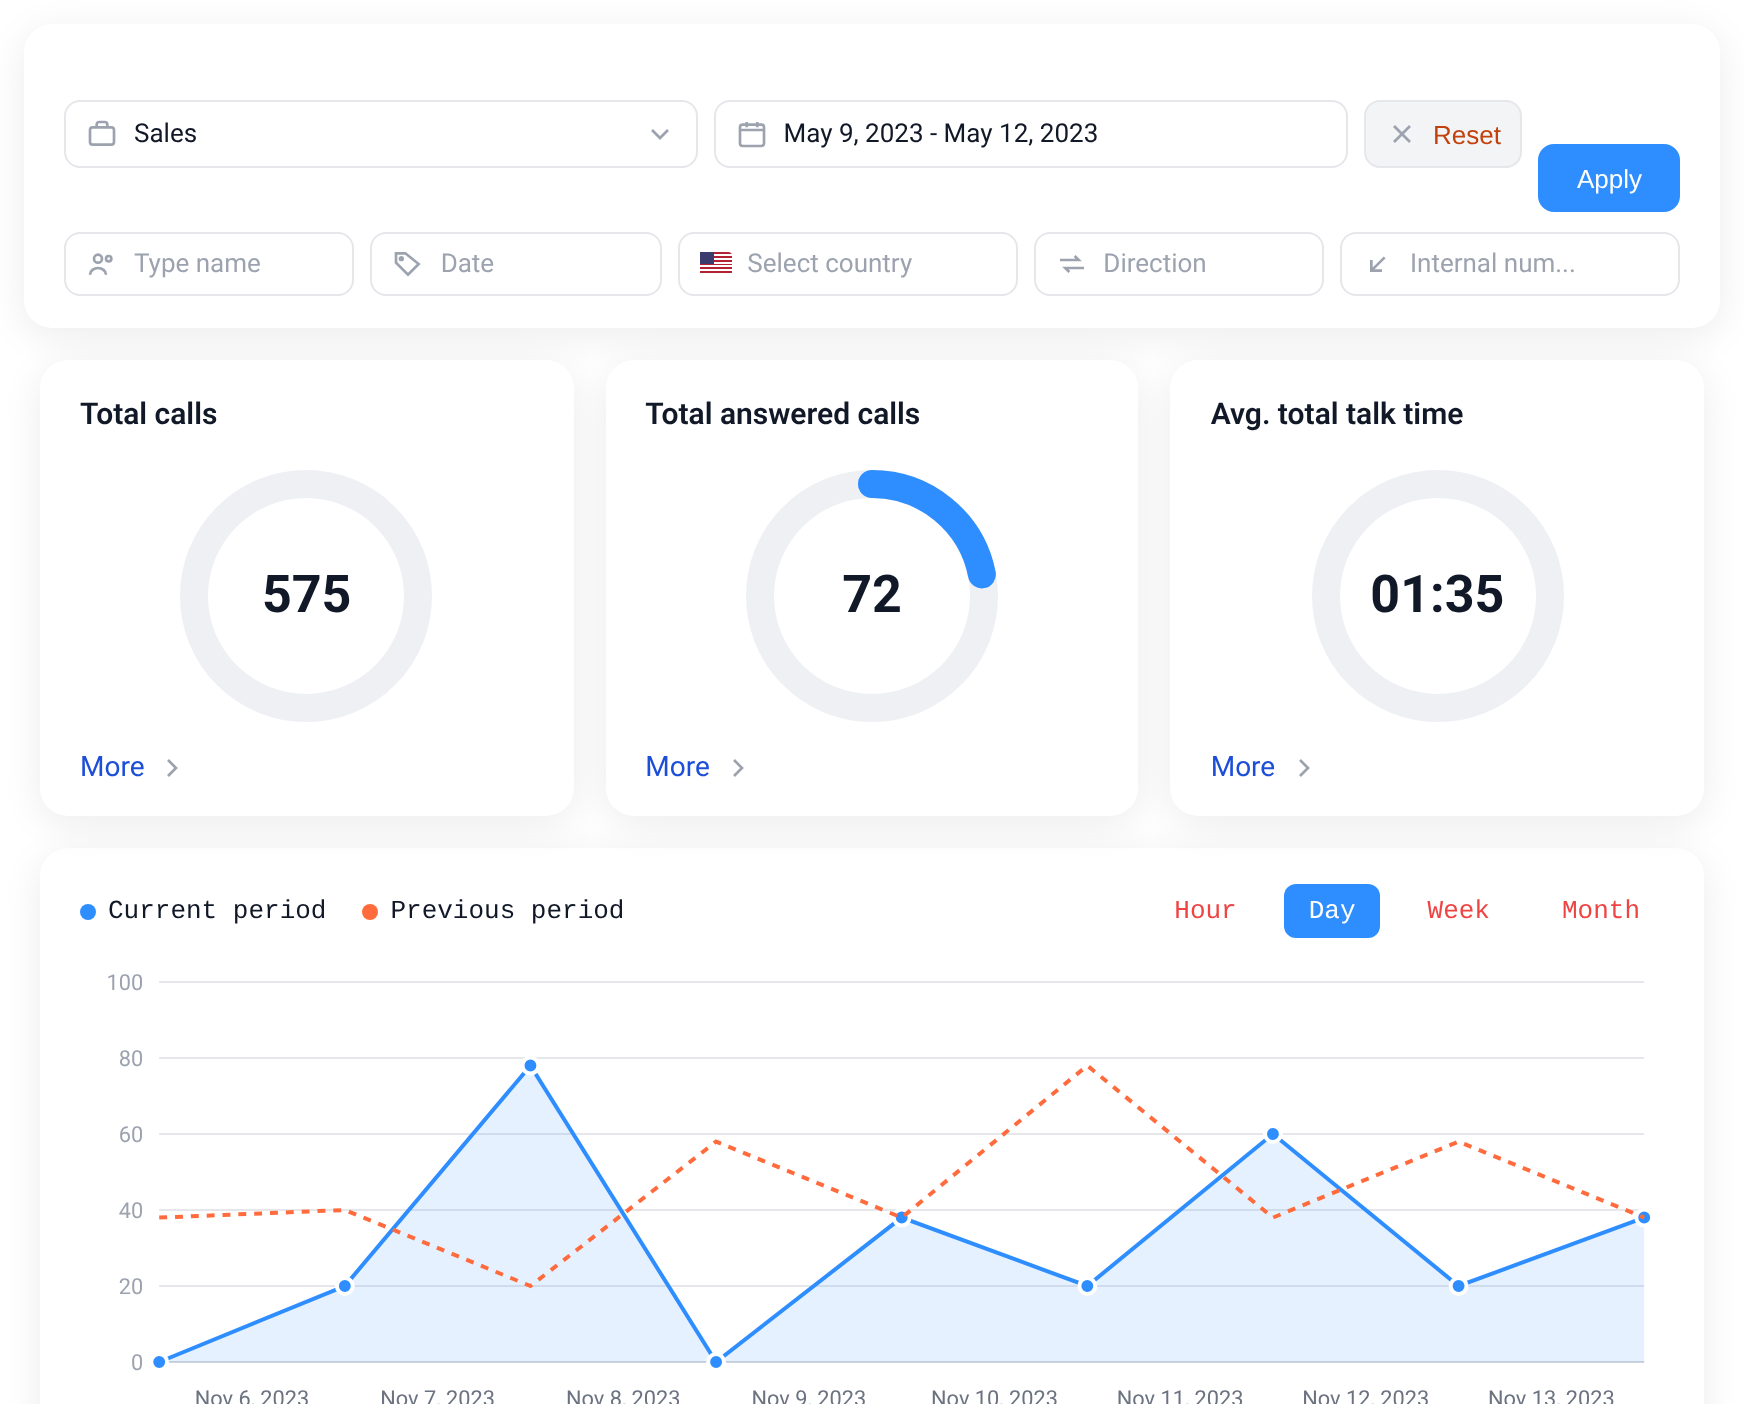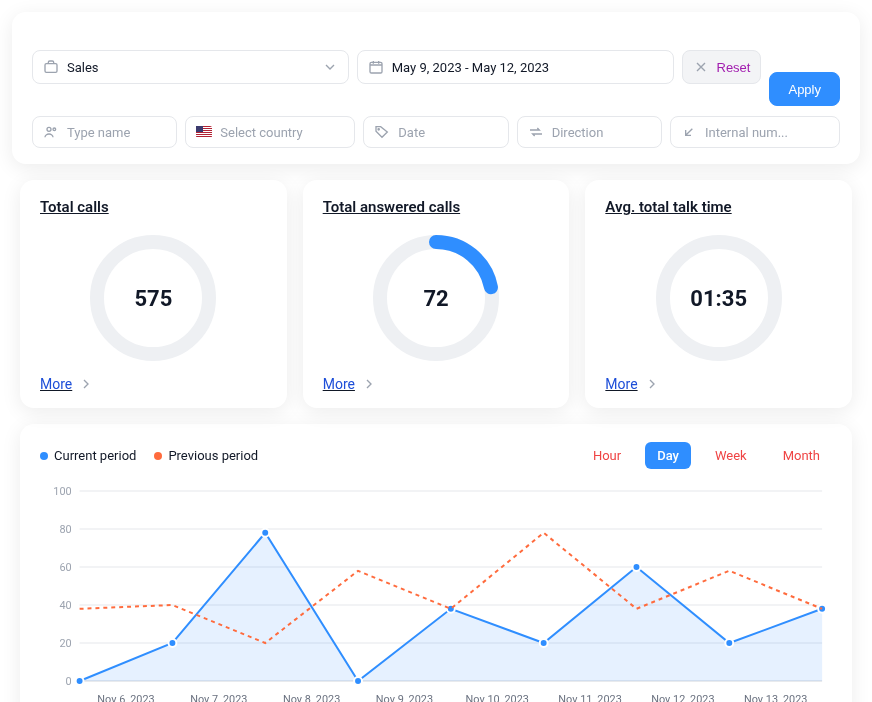--- a/index.html
+++ b/index.html
@@ -31,56 +31,55 @@
   background: #fff;
   padding: 6px 10px;
   height: 34px;
   font-size: 13px;
   color: #111827;
 }
 .field.grow { flex: 1; }
 .field .chev { margin-left: auto; color: #9CA3AF; }
 .icon { display: inline-flex; width: 16px; height: 16px; color: #9CA3AF; }
 .icon svg { width: 100%; height: 100%; }
-.btn-reset { background: #F3F4F6; border-color: #E5E7EB; color: #a21caf; font-weight: 500; }
+.btn-reset { background: #F3F4F6; border-color: #E5E7EB; color: #c2410c; font-weight: 500; }
 .btn-apply { background: #2F8EFF; border-color: #2F8EFF; color: #fff; font-weight: 500; padding: 6px 18px; margin-top: 44px; }
 .btn { cursor: pointer; }
 .filter { color: #9CA3AF; font-size: 13px; white-space: nowrap; overflow: hidden; text-overflow: ellipsis; cursor: pointer; height: 32px; text-align: center; }
 
 .cards { display: flex; gap: 16px; padding: 4px 20px 16px; }
 .card {
   flex: 1;
   background: #fff;
   border-radius: 14px;
   box-shadow: 0 4px 20px rgba(0,0,0,0.08);
   padding: 18px 20px 16px;
   display: flex;
   flex-direction: column;
-  text-decoration: underline;
 }
 .card-title { font-weight: 600; font-size: 15px; margin-bottom: 12px; }
 .gauge-wrap { flex: 1; display: flex; align-items: center; justify-content: center; }
 .gauge { position: relative; width: 140px; height: 140px; }
 .gauge svg { width: 140px; height: 140px; transform: rotate(-90deg); }
 .gauge .track { stroke: #EEF0F3; }
 .gauge .prog { stroke: #2F8EFF; stroke-linecap: round; }
 .gauge .val {
   position: absolute; inset: 0; display: flex; align-items: center; justify-content: center;
-  font-size: 22px; font-weight: 700;
+  font-size: 26px; font-weight: 700;
 }
 .more { display: inline-flex; align-items: center; gap: 6px; color: #1d4ed8; font-size: 14px; cursor: pointer; margin-top: 8px; }
 
 .chart-card {
   margin: 0 20px 20px;
   background: #fff;
   border-radius: 14px;
   box-shadow: 0 4px 20px rgba(0,0,0,0.08);
   padding: 18px 20px 12px;
 }
-.chart-head { display: flex; align-items: center; justify-content: space-between; margin-bottom: 12px; }
+.chart-head { display: flex; align-items: center; justify-content: space-between; margin-bottom: 12px; font-family: Liberation Mono, monospace; }
 .legend { display: flex; gap: 18px; align-items: center; font-size: 13px; }
 .legend-item { display: flex; align-items: center; gap: 6px; }
 .dot { width: 8px; height: 8px; border-radius: 50%; }
 .dot-blue { background: #2F8EFF; }
 .dot-orange { background: #FF6B3D; }
 .range { display: flex; align-items: center; gap: 12px; font-size: 13px; }
 .range span { cursor: pointer; color: #ef4444; padding: 6px 12px; border-radius: 6px; }
 .range span.active { background: #2F8EFF; color: #fff; font-weight: 500; }
 
 .chart { position: relative; width: 100%; height: 230px; }
@@ -146,32 +145,32 @@
     <div class="filter" style="flex:1">
       <span class="icon">
         <svg viewBox="0 0 24 24" fill="none" stroke="currentColor" stroke-width="2">
             <circle cx="9" cy="8" r="3"></circle>
             <path d="M3 20c0-3 3-5 6-5s6 2 6 5"></path>
             <circle cx="17" cy="8" r="2"></circle>
           </svg>
       </span>
       <span>Type name</span>
     </div>
+    <div class="filter" style="flex:1">
+      <span class="icon">
+        <svg viewBox="0 0 24 24" fill="none" stroke="currentColor" stroke-width="2">
+            <path d="M20 12l-8 8-9-9V4h7z"></path>
+            <circle cx="7" cy="8" r="1"></circle>
+          </svg>
+      </span>
+      <span>Date</span>
+    </div>
     <div class="filter" style="flex:1.2">
       <span class="flag-us"></span>
       <span>Select country</span>
-    </div>
-    <div class="filter" style="flex:1">
-      <span class="icon">
-        <svg viewBox="0 0 24 24" fill="none" stroke="currentColor" stroke-width="2">
-            <path d="M20 12l-8 8-9-9V4h7z"></path>
-            <circle cx="7" cy="8" r="1"></circle>
-          </svg>
-      </span>
-      <span>Date</span>
     </div>
     <div class="filter" style="flex:1">
       <span class="icon">
         <svg viewBox="0 0 24 24" fill="none" stroke="currentColor" stroke-width="2">
             <path d="M3 9h14l-3-3M21 15H7l3 3"></path>
           </svg>
       </span>
       <span>Direction</span>
     </div>
     <div class="filter" style="flex:1.2">

